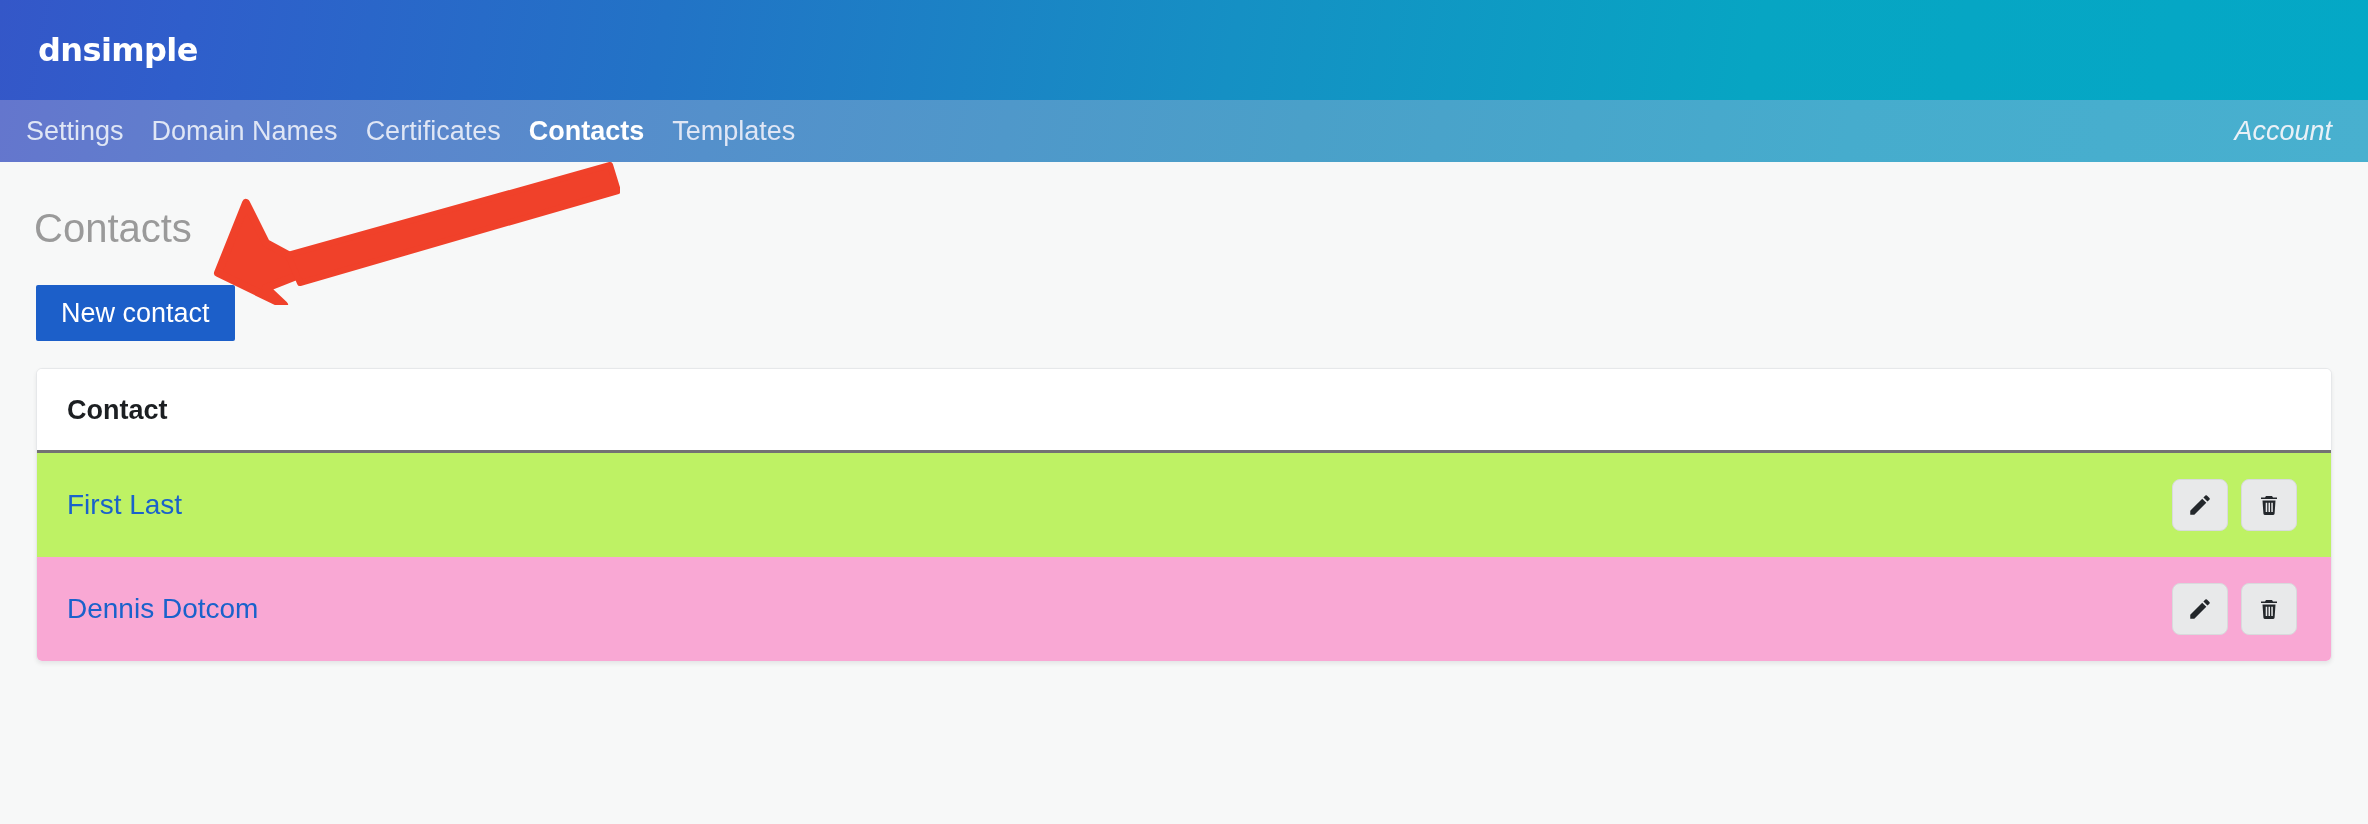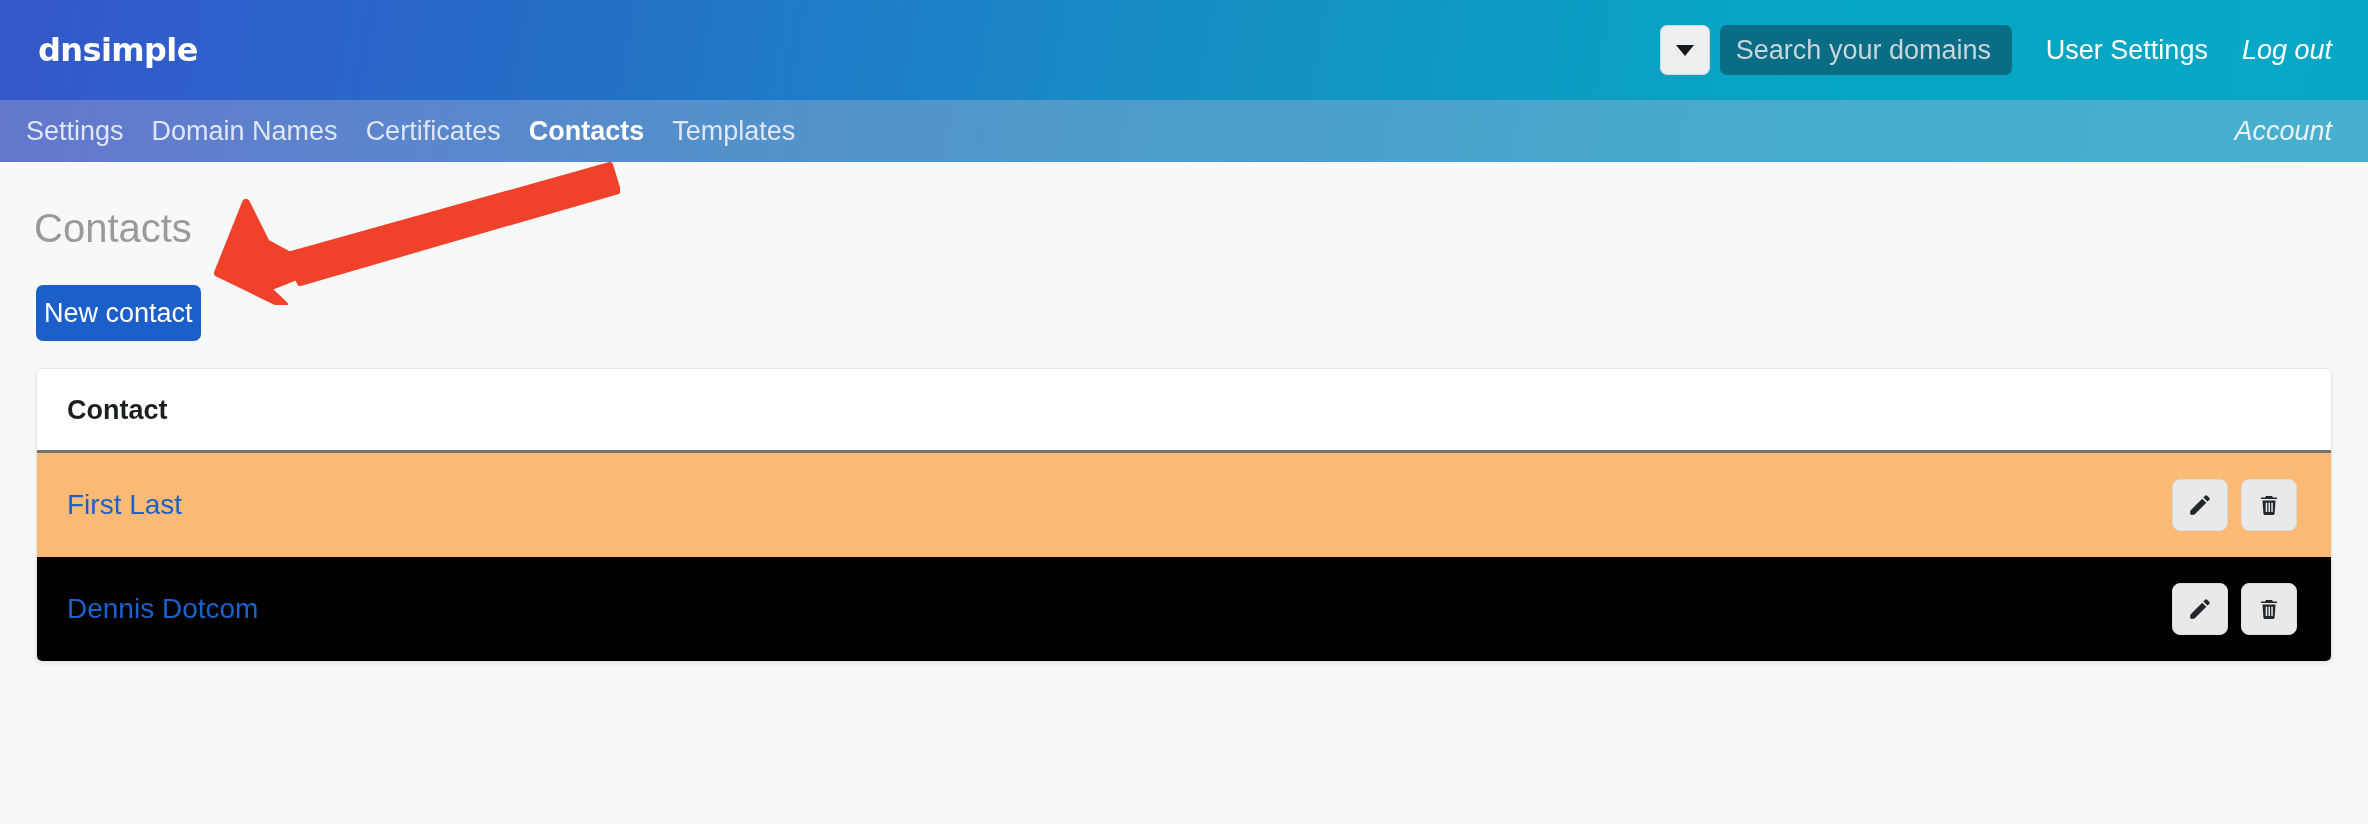--- a/index.html
+++ b/index.html
@@ -150,24 +150,24 @@
     font-weight: 400;
     line-height: 1;
   }
 
   .btn-primary {
     display: inline-flex;
     align-items: center;
     justify-content: center;
     margin-top: 37px;
     height: 56px;
-    padding: 0 8px;
+    padding: 0 25px;
     background: #1c5fc9;
     border: none;
-    border-radius: 7px;
+    border-radius: 2px;
     color: #ffffff;
     font-size: 27px;
     font-family: "Liberation Sans", sans-serif;
     cursor: pointer;
   }
 
   
   .card {
     margin-top: 27px;
     background: #ffffff;
@@ -184,22 +184,22 @@
     text-align: left;
     font-size: 27px;
     font-weight: 700;
     color: #1c1f22;
     padding: 26px 0 24px 30px;
     border-bottom: 3px solid #737373;
     background: #ffffff;
   }
   .table thead th.col-actions { width: 260px; }
 
-  .table tbody tr.striped { background: #fdba74; }
-  .table tbody tr { background: #000000; }
+  .table tbody tr.striped { background: #bef264; }
+  .table tbody tr { background: #f9a8d4; }
 
   .table tbody td {
     padding: 26px 0 26px 30px;
     vertical-align: middle;
     height: 71px;
   }
 
   .contact-link {
     color: #1a62cb;
     font-size: 28px;
@@ -240,30 +240,20 @@
     pointer-events: none;
     z-index: 50;
   }
 </style>
 </head>
 <body>
 
 <div class="topbar">
   <div class="logo">dnsimple</div>
 
-  <div class="topbar-right">
-    <div class="search-wrap">
-      <div class="search-dropdown">
-        <span class="caret"></span>
-      </div>
-      <input class="search-input" type="text" placeholder="Search your domains" style="">
-    </div>
-    <a class="topbar-link">User Settings</a>
-    <a class="topbar-link italic">Log out</a>
-  </div>
 </div>
 
 <div class="navbar">
   <a class="nav-item">Settings</a>
   <a class="nav-item">Domain Names</a>
   <a class="nav-item">Certificates</a>
   <a class="nav-item active">Contacts</a>
   <a class="nav-item">Templates</a>
   <a class="nav-right">Account</a>
 </div>

